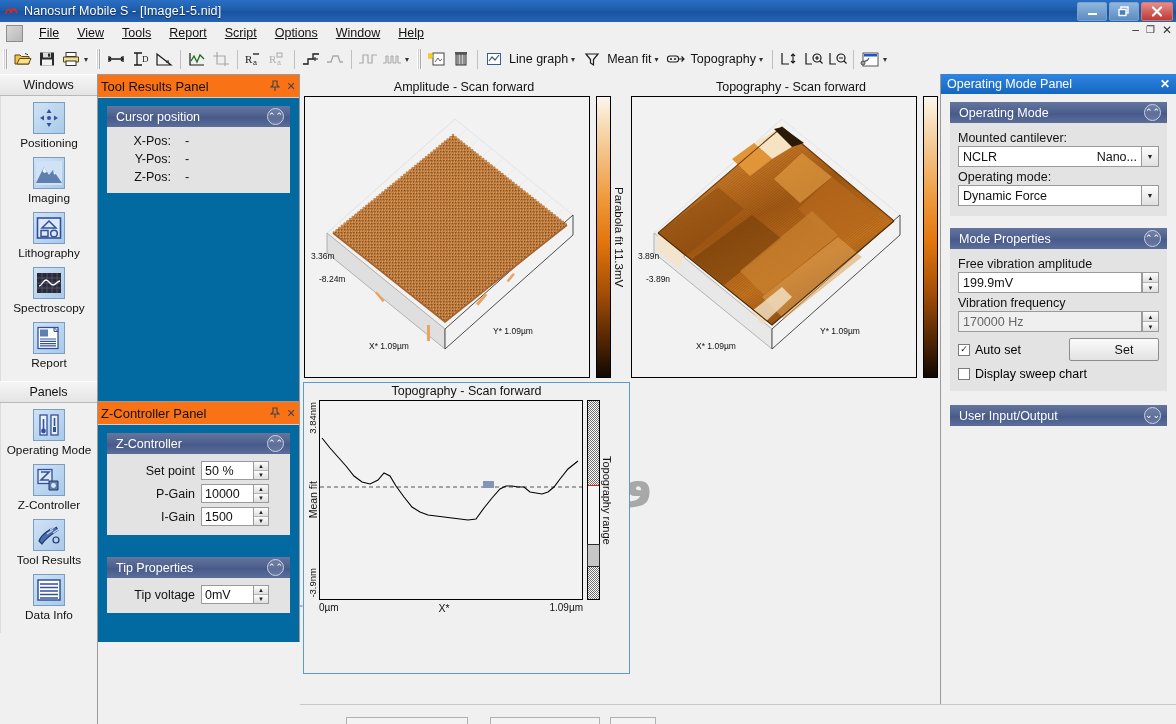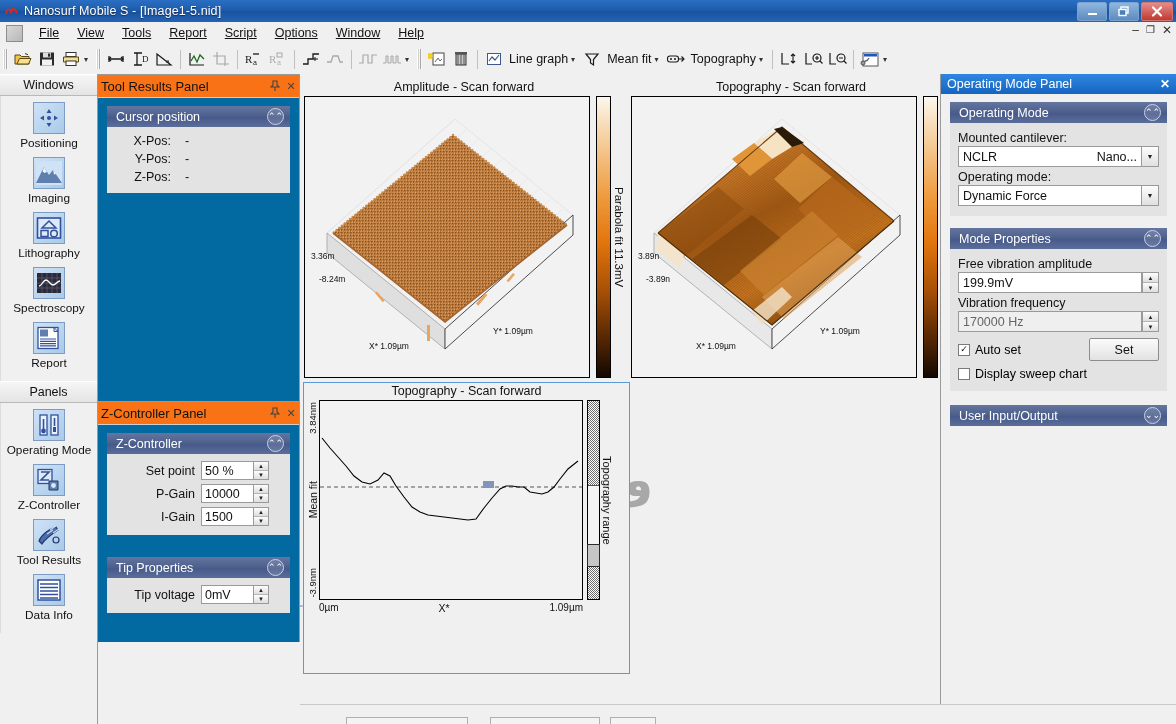--- a/index.html
+++ b/index.html
@@ -843,21 +843,21 @@
             <div class="spin" style="width:17px;height:21px;">
                 <div>▲</div>
                 <div>▼</div>
               </div>
           </div>
           <div class="cbrow" style="justify-content:space-between;">
             <div style="display:flex;align-items:center;">
               <div class="cb">✓</div>
               <span style="font-size:12.5px;">Auto set</span>
             </div>
-            <div class="btn" style="min-width:68px;">
+            <div class="btn" style="min-width:68px;padding-left:20px;">
               <span>Set</span>
             </div>
           </div>
           <div class="cbrow">
             <div class="cb"></div>
             <span style="font-size:12.5px;">Display sweep chart</span>
           </div>
         </div>
       </div>
 

